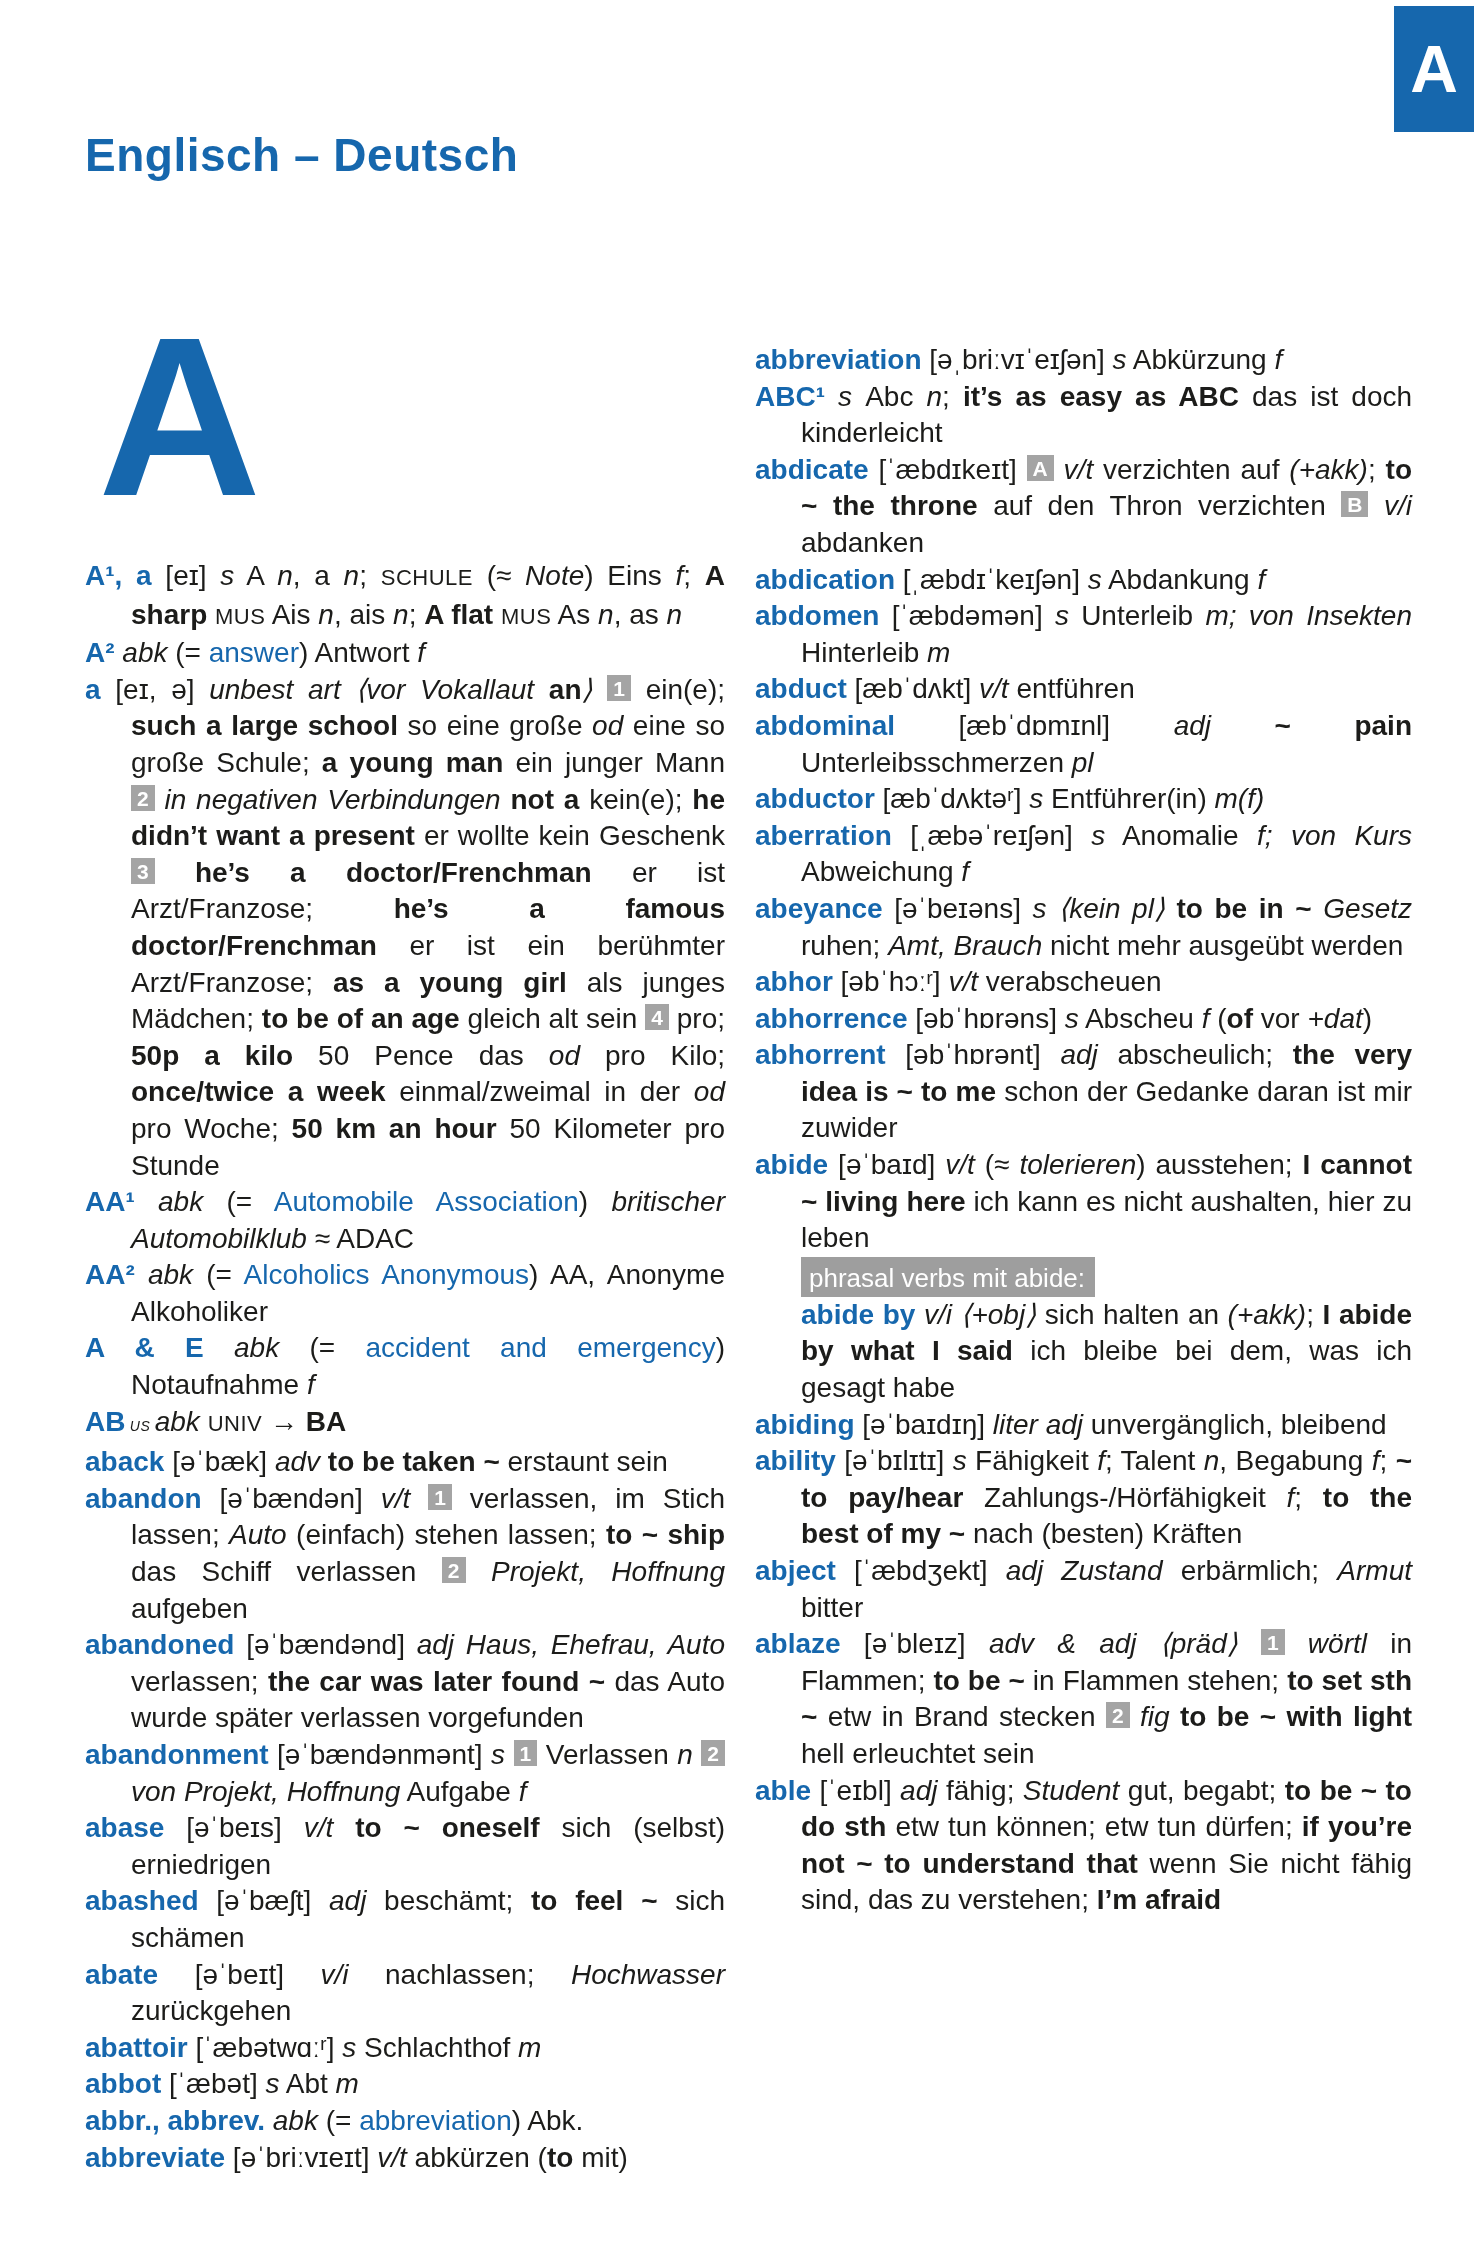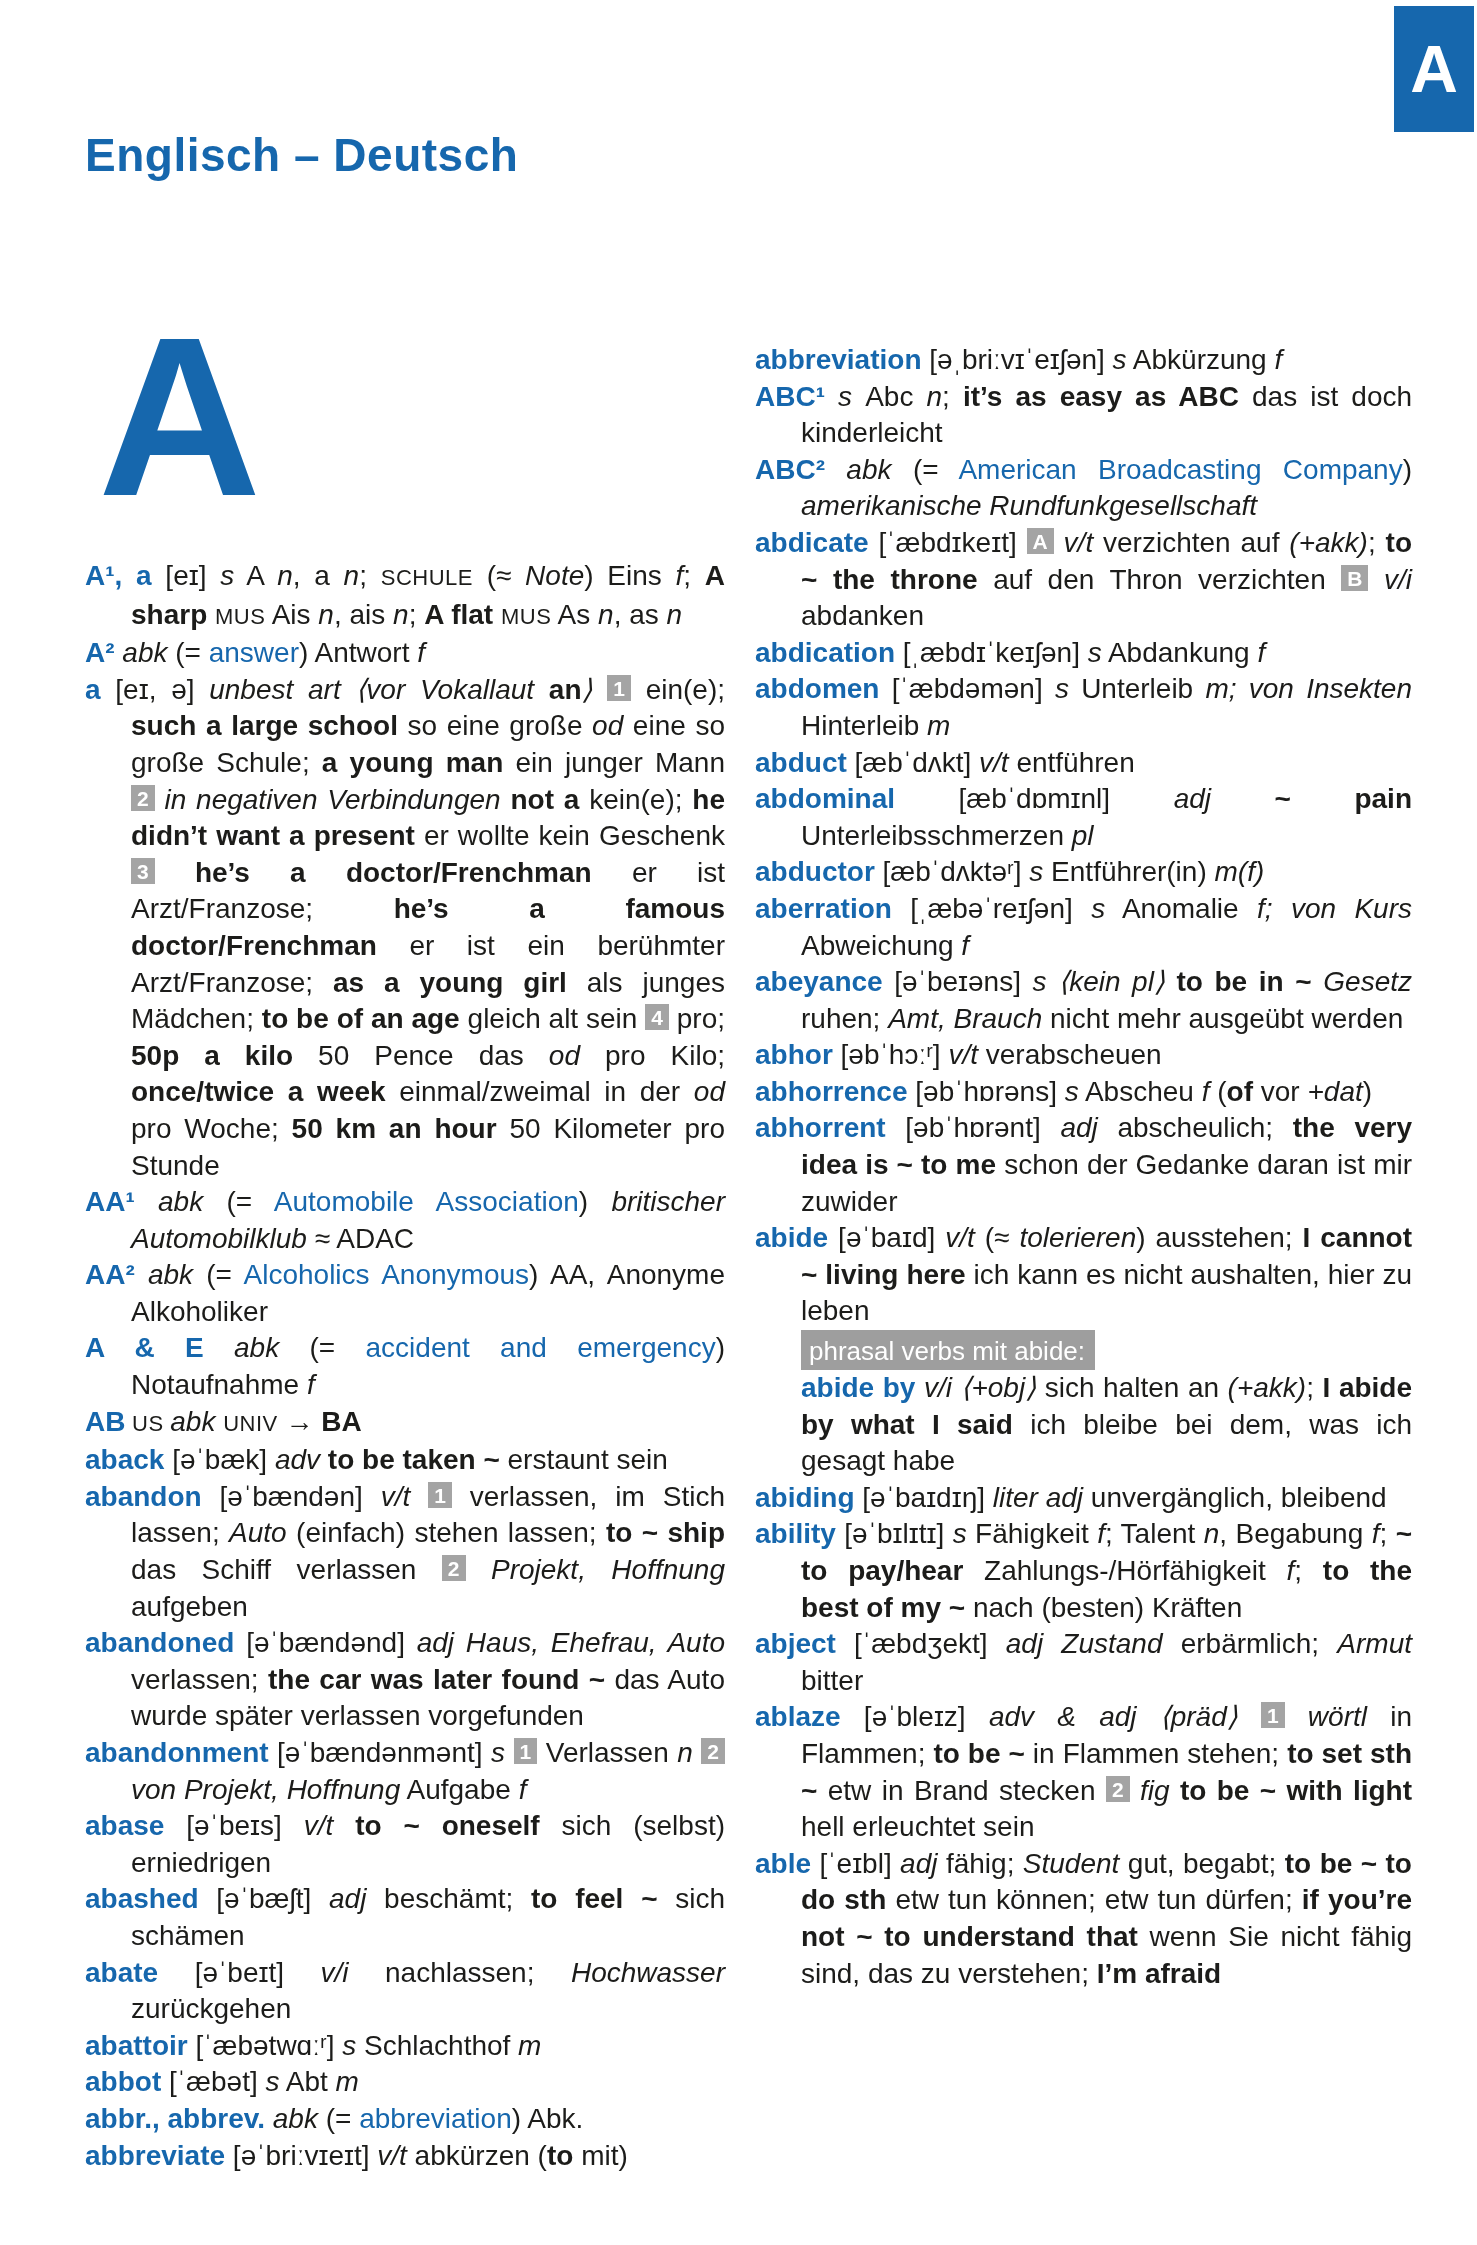--- a/index.html
+++ b/index.html
@@ -29,21 +29,21 @@
   .col-right { left:755px; top:342px; width:657px; }
   p.entry { margin:0; padding-left:46px; text-indent:-46px; }
   p.entry.sub { text-indent:0; }
   p.entry.banner-line { text-indent:0; }
   .r-n  { }
   .r-hw { color:#1667ad; font-weight:bold; }
   .r-b  { font-weight:bold; }
   .r-i  { font-style:italic; }
   .r-x  { color:#1667ad; }
   .r-sc { font-size:22px; letter-spacing:0.5px; }
-  .r-isc{ font-size:22px; letter-spacing:0.5px; }
+  .r-isc{ font-size:14px; letter-spacing:0.5px; font-style:italic; }
   .r-num, .r-ltr {
     display:inline-block; background:#a4a4a4; color:#ffffff;
     font-weight:bold; font-style:normal; font-size:21px; line-height:25px;
     padding:1px 6px 0 6px; position:relative; top:-3px; text-indent:0;
   }
   .banner {
     display:inline-block; background:#9e9e9e; color:#ffffff;
     font-weight:normal; font-size:26px; line-height:30px; padding:6px 10px 4px 8px;
   }
 </style>
@@ -72,21 +72,20 @@
       <p class="entry"><span class="r-hw">abashed</span><span class="r-n"> [əˈbæʃt] </span><span class="r-i">adj</span><span class="r-n"> beschämt; </span><span class="r-b">to feel ~</span><span class="r-n"> sich schämen</span></p>
       <p class="entry"><span class="r-hw">abate</span><span class="r-n"> [əˈbeɪt] </span><span class="r-i">v/i</span><span class="r-n"> nachlassen; </span><span class="r-i">Hochwasser</span><span class="r-n"> zurückgehen</span></p>
       <p class="entry"><span class="r-hw">abattoir</span><span class="r-n"> [ˈæbətwɑːʳ] </span><span class="r-i">s</span><span class="r-n"> Schlachthof </span><span class="r-i">m</span></p>
       <p class="entry"><span class="r-hw">abbot</span><span class="r-n"> [ˈæbət] </span><span class="r-i">s</span><span class="r-n"> Abt </span><span class="r-i">m</span></p>
       <p class="entry"><span class="r-hw">abbr., abbrev.</span><span class="r-i"> abk </span><span class="r-n">(= </span><span class="r-x">abbreviation</span><span class="r-n">) Abk.</span></p>
       <p class="entry"><span class="r-hw">abbreviate</span><span class="r-n"> [əˈbriːvɪeɪt] </span><span class="r-i">v/t</span><span class="r-n"> abkürzen (</span><span class="r-b">to</span><span class="r-n"> mit)</span></p>
     </div>
   <div class="col col-right">
       <p class="entry"><span class="r-hw">abbreviation</span><span class="r-n"> [əˌbriːvɪˈeɪʃən] </span><span class="r-i">s</span><span class="r-n"> Abkürzung </span><span class="r-i">f</span></p>
       <p class="entry"><span class="r-hw">ABC¹</span><span class="r-i"> s </span><span class="r-n">Abc </span><span class="r-i">n</span><span class="r-n">; </span><span class="r-b">it’s as easy as ABC</span><span class="r-n"> das ist doch kinderleicht</span></p>
-      <p class="entry"><span class="r-hw">ABC²</span><span class="r-i"> abk </span><span class="r-n">(= </span><span class="r-x">American Broadcasting Company</span><span class="r-n">) </span><span class="r-i">amerikanische Rundfunkgesellschaft</span></p>
       <p class="entry"><span class="r-hw">abdicate</span><span class="r-n"> [ˈæbdɪkeɪt] </span><span class="r-ltr">A</span><span class="r-n"> </span><span class="r-i">v/t</span><span class="r-n"> verzichten auf </span><span class="r-i">(+akk)</span><span class="r-n">; </span><span class="r-b">to ~ the throne</span><span class="r-n"> auf den Thron verzichten </span><span class="r-ltr">B</span><span class="r-n"> </span><span class="r-i">v/i</span><span class="r-n"> abdanken</span></p>
       <p class="entry"><span class="r-hw">abdication</span><span class="r-n"> [ˌæbdɪˈkeɪʃən] </span><span class="r-i">s</span><span class="r-n"> Abdankung </span><span class="r-i">f</span></p>
       <p class="entry"><span class="r-hw">abdomen</span><span class="r-n"> [ˈæbdəmən] </span><span class="r-i">s</span><span class="r-n"> Unterleib </span><span class="r-i">m; von Insekten</span><span class="r-n"> Hinterleib </span><span class="r-i">m</span></p>
       <p class="entry"><span class="r-hw">abduct</span><span class="r-n"> [æbˈdʌkt] </span><span class="r-i">v/t</span><span class="r-n"> entführen</span></p>
       <p class="entry"><span class="r-hw">abdominal</span><span class="r-n"> [æbˈdɒmɪnl] </span><span class="r-i">adj</span><span class="r-n"> </span><span class="r-b">~ pain</span><span class="r-n"> Unterleibsschmerzen </span><span class="r-i">pl</span></p>
       <p class="entry"><span class="r-hw">abductor</span><span class="r-n"> [æbˈdʌktəʳ] </span><span class="r-i">s</span><span class="r-n"> Entführer(in) </span><span class="r-i">m(f)</span></p>
       <p class="entry"><span class="r-hw">aberration</span><span class="r-n"> [ˌæbəˈreɪʃən] </span><span class="r-i">s</span><span class="r-n"> Anomalie </span><span class="r-i">f; von Kurs</span><span class="r-n"> Abweichung </span><span class="r-i">f</span></p>
       <p class="entry"><span class="r-hw">abeyance</span><span class="r-n"> [əˈbeɪəns] </span><span class="r-i">s ⟨kein pl⟩</span><span class="r-n"> </span><span class="r-b">to be in ~</span><span class="r-n"> </span><span class="r-i">Gesetz</span><span class="r-n"> ruhen; </span><span class="r-i">Amt, Brauch</span><span class="r-n"> nicht mehr ausgeübt werden</span></p>
       <p class="entry"><span class="r-hw">abhor</span><span class="r-n"> [əbˈhɔːʳ] </span><span class="r-i">v/t</span><span class="r-n"> verabscheuen</span></p>
       <p class="entry"><span class="r-hw">abhorrence</span><span class="r-n"> [əbˈhɒrəns] </span><span class="r-i">s</span><span class="r-n"> Abscheu </span><span class="r-i">f</span><span class="r-n"> (</span><span class="r-b">of</span><span class="r-n"> vor </span><span class="r-i">+dat</span><span class="r-n">)</span></p>

